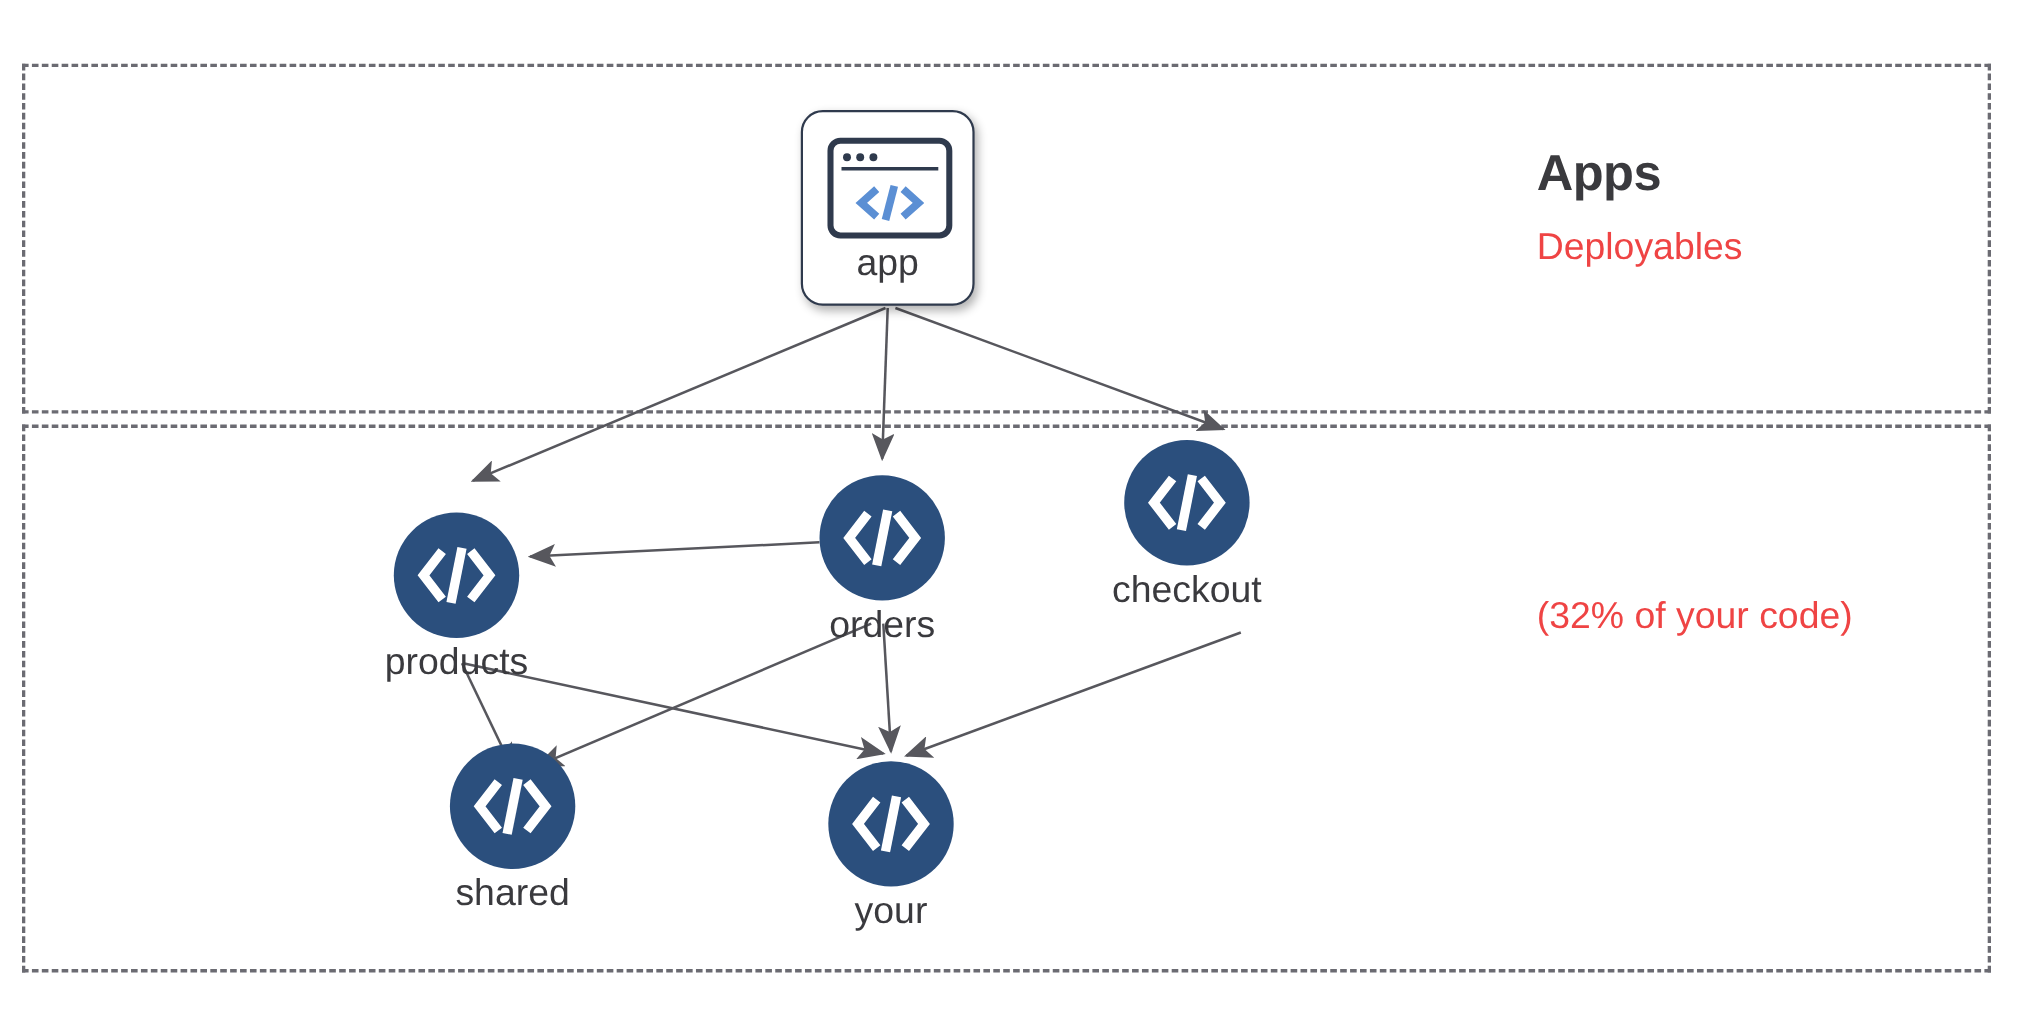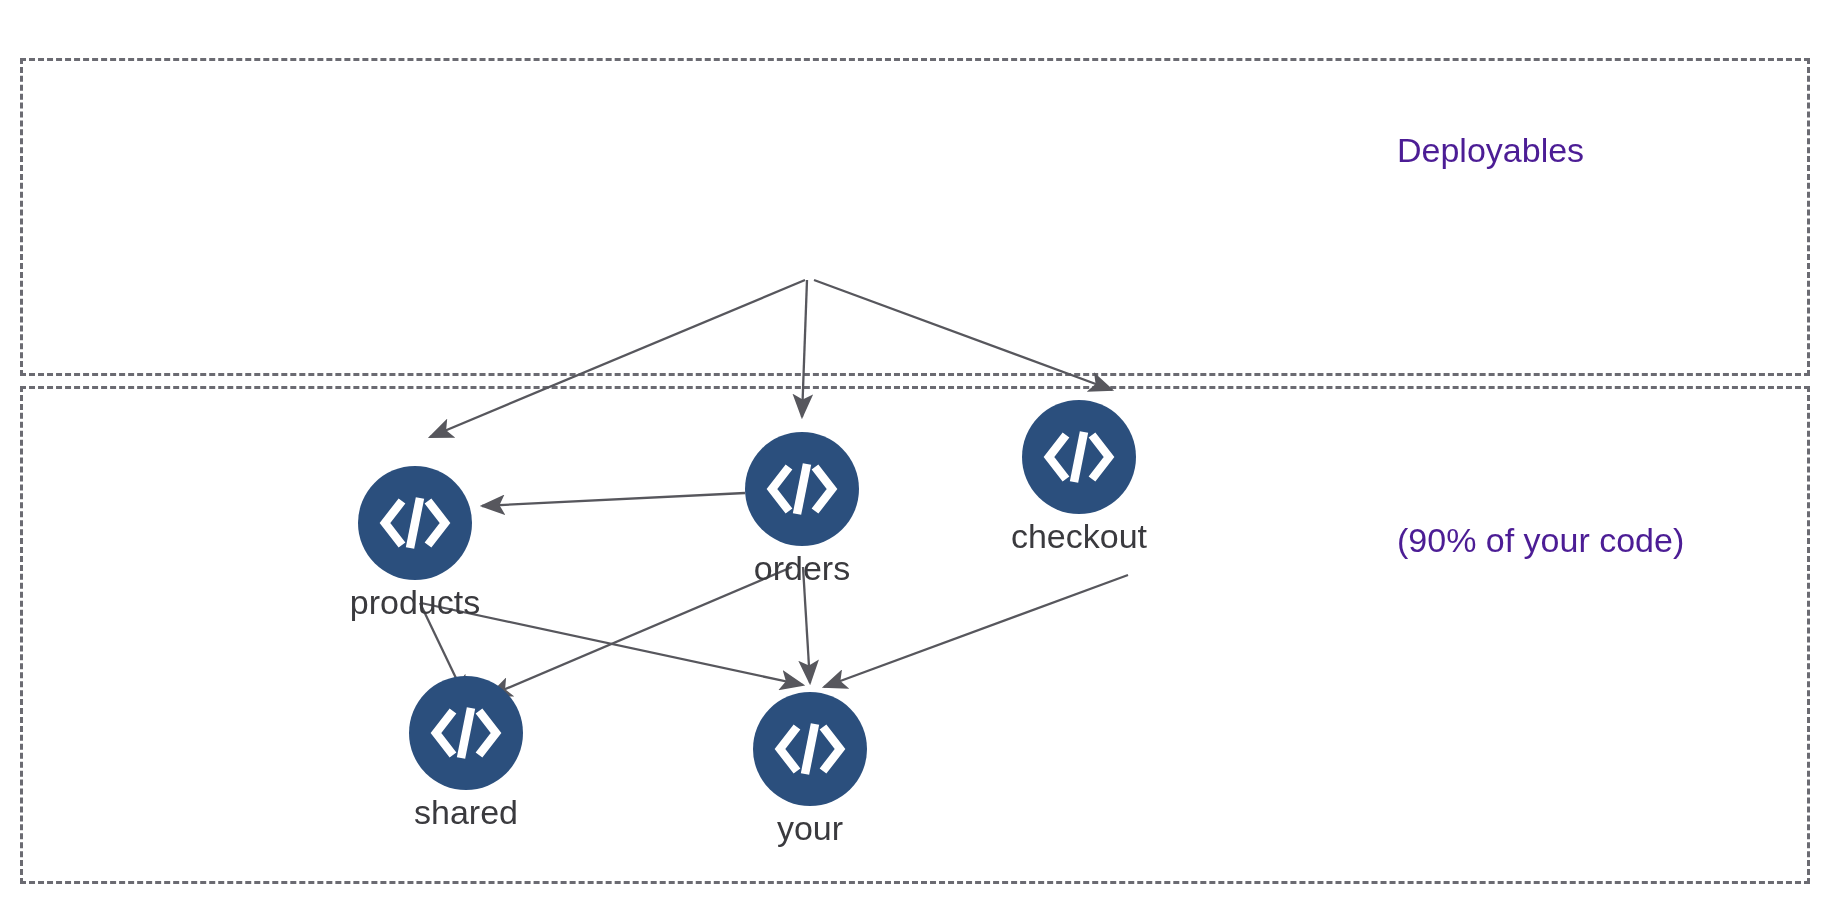--- a/index.html
+++ b/index.html
@@ -52,22 +52,22 @@
     display: block;
     font-weight: bold;
     font-size: 46px;
     letter-spacing: -0.5px;
     color: #3a3a3e;
   }
   .zone-caption .zs {
     display: block;
     font-weight: normal;
     font-size: 34px;
-    color: #4c1d95;
-    margin-top: 0;
+    color: #ef4444;
+    margin-top: 20px;
   }
   #caption-apps { left: 1397px; top: 130px; }
   #caption-libs { left: 1397px; top: 520px; }
 
   
   #edges {
     position: absolute;
     left: 0; top: 0;
     width: 1838px;
     height: 920px;
@@ -144,24 +144,25 @@
 </style>
 </head>
 <body>
 
 <div id="stage">
 
   <div class="zone" id="zone-apps"></div>
   <div class="zone" id="zone-libs"></div>
 
   <div class="zone-caption" id="caption-apps">
+    <span class="zt">Apps</span>
     <span class="zs">Deployables</span>
   </div>
   <div class="zone-caption" id="caption-libs">
-    <span class="zs">(90% of your code)</span>
+    <span class="zs">(32% of your code)</span>
   </div>
 
   <svg id="edges" viewBox="0 0 1838 920">
     <defs>
       <marker id="ah" markerWidth="11" markerHeight="9" refX="10" refY="4.5" orient="auto" markerUnits="strokeWidth">
         <path d="M0,0 L11,4.5 L0,9 L2.4,4.5 Z" fill="#57575d"></path>
       </marker>
     </defs>
     <g stroke="#57575d" stroke-width="2.3" fill="none" marker-end="url(#ah)">
       <line x1="805" y1="280" x2="430" y2="437"></line>
@@ -169,20 +170,35 @@
       <line x1="814" y1="280" x2="1112" y2="390"></line>
       <line x1="745" y1="493" x2="482" y2="506"></line>
       <line x1="420" y1="603" x2="466" y2="699"></line>
       <line x1="421" y1="603" x2="803" y2="685"></line>
       <line x1="792" y1="567" x2="489" y2="696"></line>
       <line x1="803" y1="567" x2="810" y2="683"></line>
       <line x1="1128" y1="575" x2="824" y2="687"></line>
     </g>
   </svg>
 
+  <div id="node-app">
+    <svg class="app-icon" viewBox="0 0 116 94">
+      <rect x="4" y="4" width="108" height="86" rx="9" ry="9" fill="#ffffff" stroke="#2f3a4d" stroke-width="5.5"></rect>
+      <circle cx="19" cy="19" r="3.6" fill="#2f3a4d"></circle>
+      <circle cx="31" cy="19" r="3.6" fill="#2f3a4d"></circle>
+      <circle cx="43" cy="19" r="3.6" fill="#2f3a4d"></circle>
+      <line x1="14" y1="29.5" x2="102" y2="29.5" stroke="#2f3a4d" stroke-width="3.2"></line>
+      <g stroke="#5b8fd4" stroke-width="7" stroke-linecap="butt" fill="none">
+        <polyline points="46,48 32,60.5 46,73"></polyline>
+        <polyline points="70,48 84,60.5 70,73"></polyline>
+        <line x1="62" y1="45" x2="54" y2="76"></line>
+      </g>
+    </svg>
+    <div class="app-label">app</div>
+  </div>
 
   <div class="lib-node" id="node-orders">
     <div class="circle">
       <svg viewBox="0 0 76 62">
         <g stroke="#ffffff" stroke-width="8.5" fill="none" stroke-linecap="butt">
           <polyline points="25,9 8,31 25,53"></polyline>
           <polyline points="51,9 68,31 51,53"></polyline>
           <line x1="43" y1="6" x2="33" y2="56"></line>
         </g>
       </svg>

